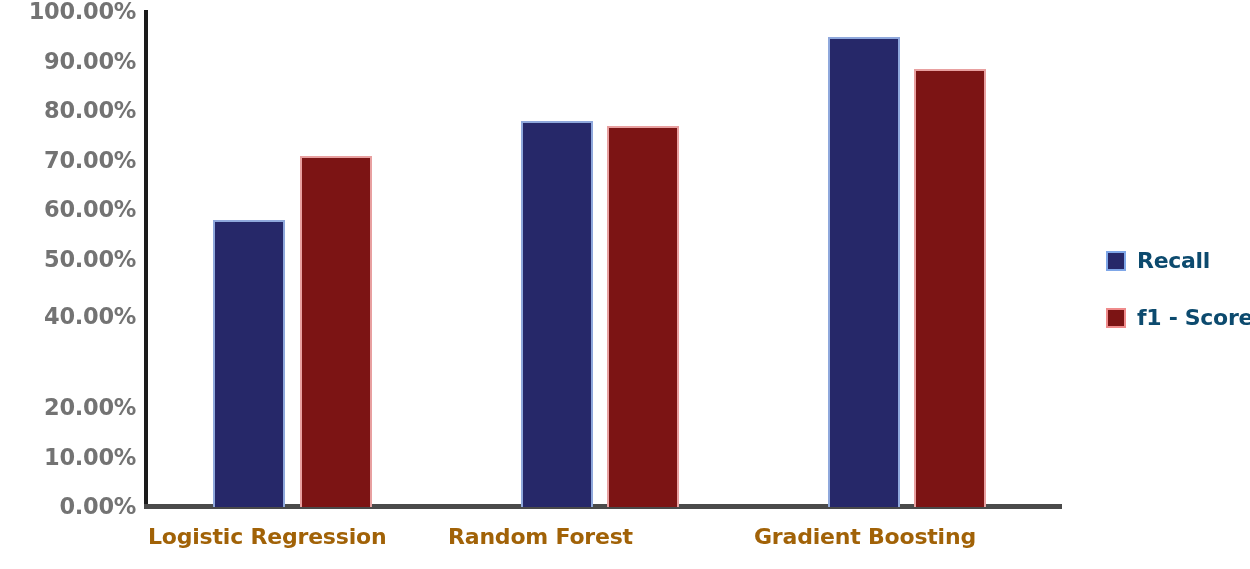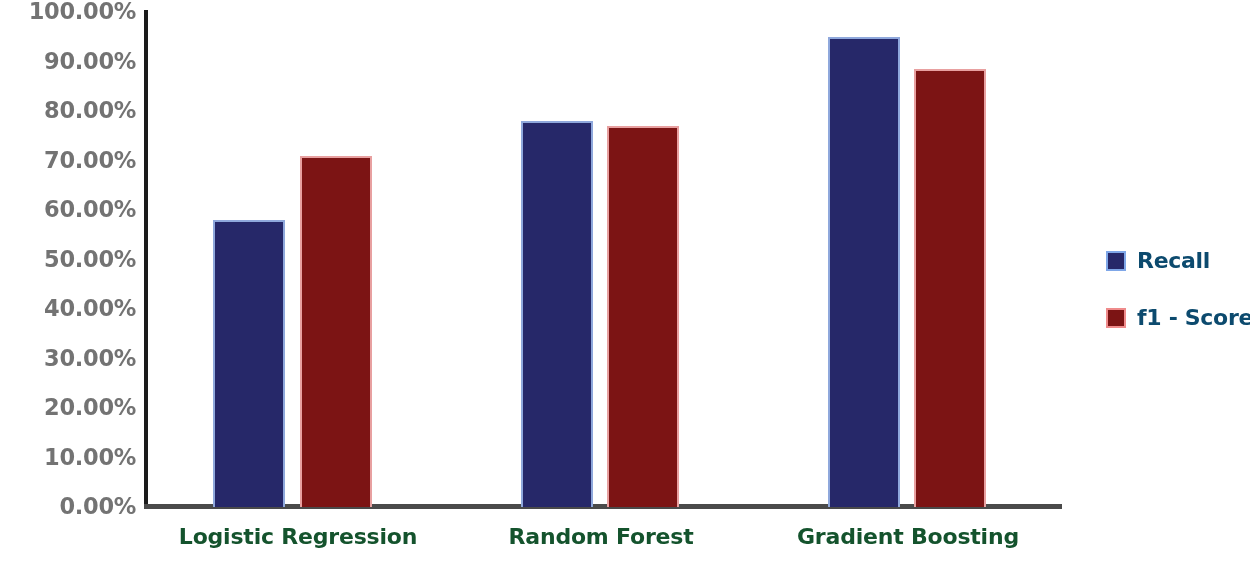--- a/index.html
+++ b/index.html
@@ -94,24 +94,23 @@
   .x-labels {
     position: absolute;
     left: 148px;
     top: 524px;
     width: 914px;
     height: 40px;
   }
   .x-label {
     position: absolute;
     top: 0;
-    text-align: center;
     font-size: 22px;
     font-weight: bold;
-    color: #14532d;
+    color: #a16207;
     letter-spacing: -0.2px;
     white-space: nowrap;
     font-family: "DejaVu Sans", sans-serif;
   }
 
   
   .legend {
     position: absolute;
     left: 1106px;
     top: 248px;
@@ -152,22 +151,21 @@
 
 <div id="chart-root">
 
   <div class="y-tick-labels">
     <div class="y-tick" style="top:0px;">100.00%</div>
     <div class="y-tick" style="top:49.5px;">90.00%</div>
     <div class="y-tick" style="top:99px;">80.00%</div>
     <div class="y-tick" style="top:148.5px;">70.00%</div>
     <div class="y-tick" style="top:198px;padding-left:43px;">60.00%</div>
     <div class="y-tick" style="top:247.5px;">50.00%</div>
-    <div class="y-tick" style="top:297px;">40.00%</div>
-    <div class="y-tick" style="top:346.5px;">30.00%</div>
+    <div class="y-tick" style="top:305px;">40.00%</div>
     <div class="y-tick" style="top:396px;">20.00%</div>
     <div class="y-tick" style="top:445.5px;">10.00%</div>
     <div class="y-tick" style="top:495px;">0.00%</div>
   </div>
 
   <div class="y-axis-line"></div>
   <div class="x-axis-line"></div>
 
   <div class="plot-area">
 

